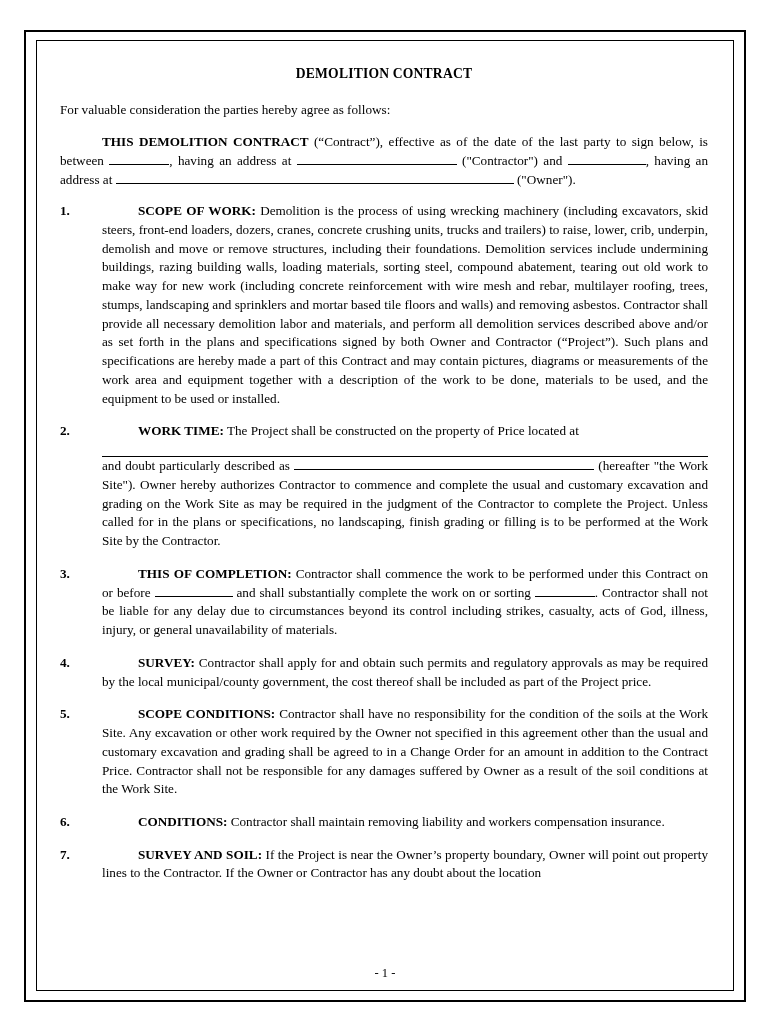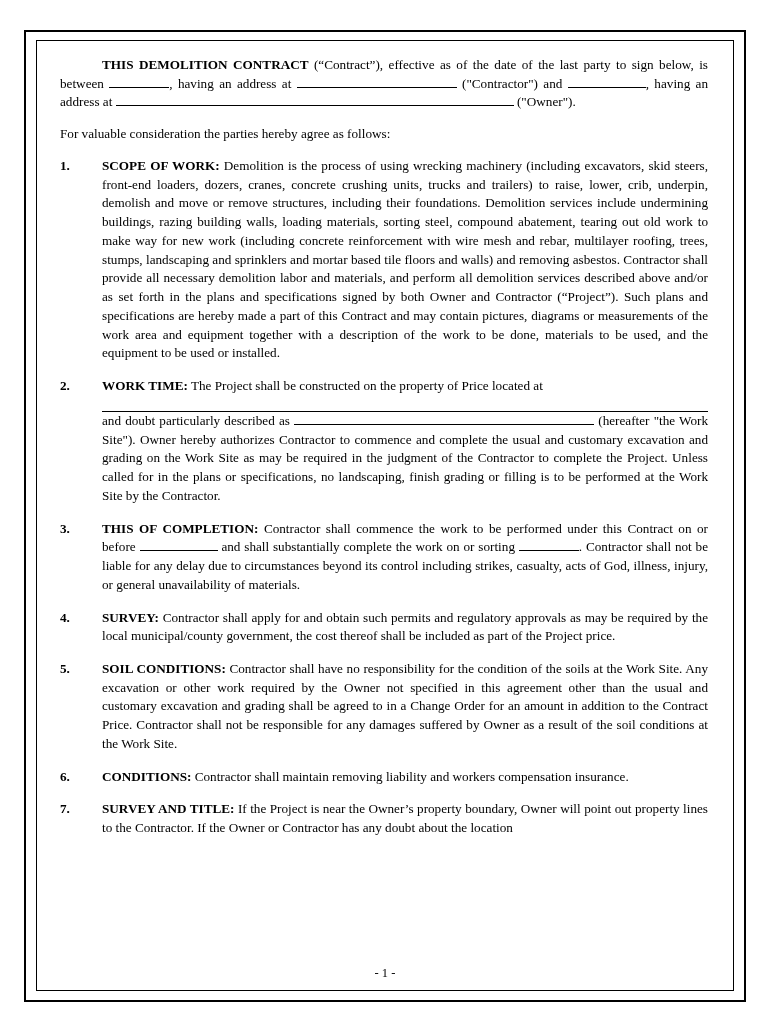--- a/index.html
+++ b/index.html
@@ -84,20 +84,21 @@
     flex: 0 0 42px;
     font-weight: bold;
     font-size: 13.2px;
   }
   .clause-body {
     flex: 1 1 auto;
     text-align: justify;
   }
   .clause-body .head {
     font-weight: bold;
+    margin-left: 36px;
   }
   .footer-page {
     position: absolute;
     left: 0;
     right: 0;
     bottom: 43px;
     text-align: center;
     font-size: 12.5px;
   }
   .line-underline-block {
@@ -109,34 +110,35 @@
 </style>
 </head>
 <body>
 
 <div class="page">
   <div class="page-border-outer"></div>
   <div class="page-border-inner"></div>
 
   <div class="content">
 
+    <div class="doc-title">DEMOLITION CONTRACT</div>
+
+    <p class="para">For valuable consideration the parties hereby agree as follows:</p>
 
     <p class="para indent-first">
       <span class="bold">THIS DEMOLITION CONTRACT</span>
       <span>(“Contract”), effective as of the date of the last party to sign below, is between</span>
       <span class="fill fill-s"></span><span>, having an address at</span>
       <span class="fill fill-l"></span>
       <span>("Contractor") and</span>
       <span class="fill fill-m"></span><span>, having an address at</span>
       <span class="fill fill-rest"></span>
       <span>("Owner").</span>
     </p>
 
-    <p class="para">For valuable consideration the parties hereby agree as follows:</p>
-
     <div class="clause">
       <div class="clause-num">1.</div>
       <div class="clause-body">
         <span class="head">SCOPE OF WORK:</span>
         <span>Demolition is the process of using wrecking machinery (including excavators, skid steers, front-end loaders, dozers, cranes, concrete crushing units, trucks and trailers) to raise, lower, crib, underpin, demolish and move or remove structures, including their foundations. Demolition services include undermining buildings, razing building walls, loading materials, sorting steel, compound abatement, tearing out old work to make way for new work (including concrete reinforcement with wire mesh and rebar, multilayer roofing, trees, stumps, landscaping and sprinklers and mortar based tile floors and walls) and removing asbestos. Contractor shall provide all necessary demolition labor and materials, and perform all demolition services described above and/or as set forth in the plans and specifications signed by both Owner and Contractor (“Project”). Such plans and specifications are hereby made a part of this Contract and may contain pictures, diagrams or measurements of the work area and equipment together with a description of the work to be done, materials to be used, and the equipment to be used or installed.</span>
       </div>
     </div>
 
     <div class="clause">
       <div class="clause-num">2.</div>
@@ -165,37 +167,37 @@
       <div class="clause-num">4.</div>
       <div class="clause-body">
         <span class="head">SURVEY:</span>
         <span>Contractor shall apply for and obtain such permits and regulatory approvals as may be required by the local municipal/county government, the cost thereof shall be included as part of the Project price.</span>
       </div>
     </div>
 
     <div class="clause">
       <div class="clause-num">5.</div>
       <div class="clause-body">
-        <span class="head">SOIL CONDITIONS:</span>
+        <span class="head">SCOPE CONDITIONS:</span>
         <span>Contractor shall have no responsibility for the condition of the soils at the Work Site.  Any excavation or other work required by the Owner not specified in this agreement other than the usual and customary excavation and grading shall be agreed to in a Change Order for an amount in addition to the Contract Price.  Contractor shall not be responsible for any damages suffered by Owner as a result of the soil conditions at the Work Site.</span>
       </div>
     </div>
 
     <div class="clause">
       <div class="clause-num">6.</div>
       <div class="clause-body">
         <span class="head">CONDITIONS:</span>
         <span>Contractor shall maintain removing liability and workers compensation insurance.</span>
       </div>
     </div>
 
     <div class="clause">
       <div class="clause-num">7.</div>
       <div class="clause-body">
-        <span class="head">SURVEY AND TITLE:</span>
+        <span class="head">SURVEY AND SOIL:</span>
         <span>If the Project is near the Owner’s property boundary, Owner will point out property lines to the Contractor. If the Owner or Contractor has any doubt about the location</span>
       </div>
     </div>
 
   </div>
 
   <div class="footer-page">- 1 -</div>
 </div>
 
 </body></html>

